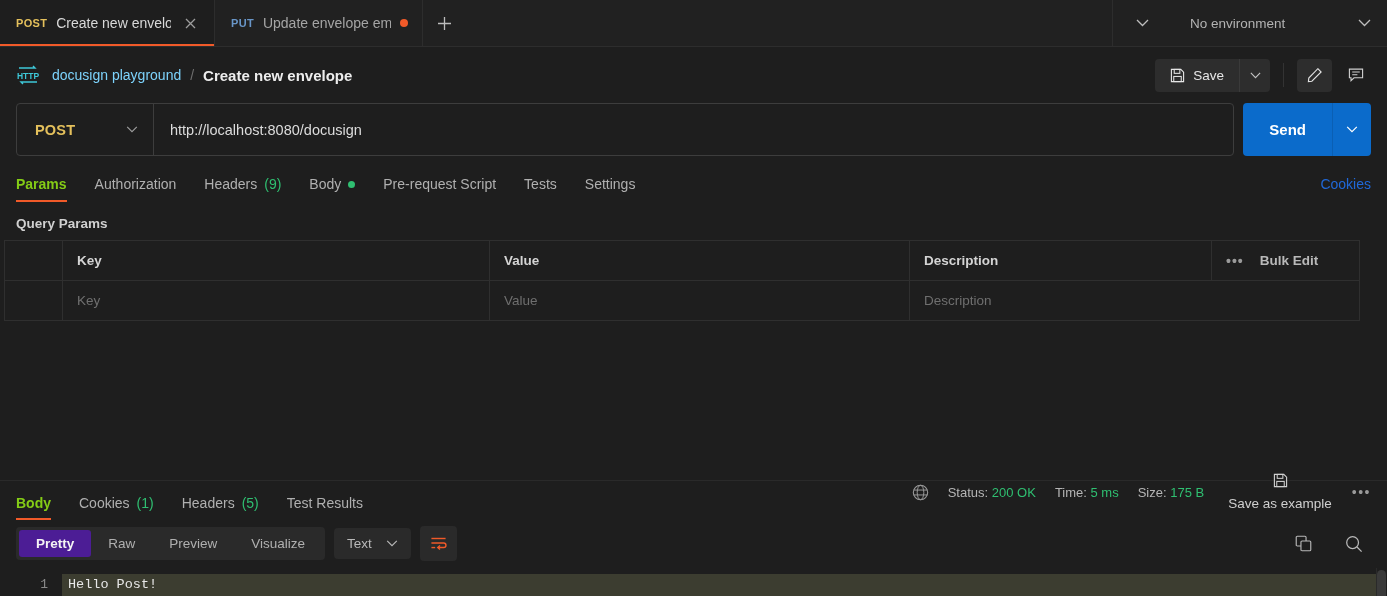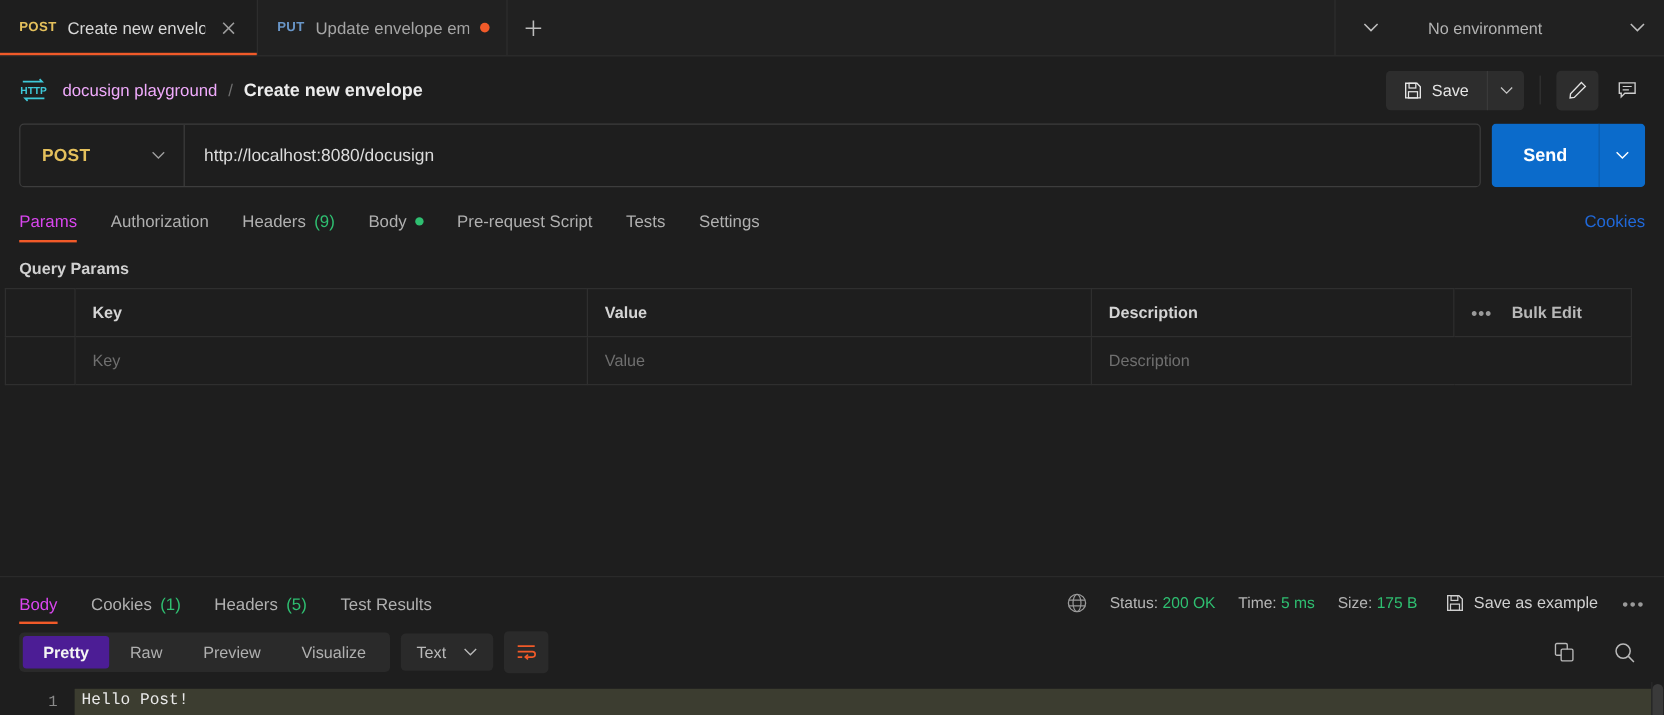--- a/index.html
+++ b/index.html
@@ -54,21 +54,21 @@
     width: 215px; display: flex; align-items: center; justify-content: space-between;
     padding: 0 16px 0 18px; color: #b3b3b3; font-size: 13.5px; cursor: pointer;
   }
 
   
   .crumbrow {
     height: 56px; min-height:56px; display: flex; align-items: center;
     padding: 0 14px 0 16px; gap: 0;
   }
   .http-icon { width: 24px; height: 22px; flex: 0 0 auto; margin-right: 12px; }
-  .crumb-parent { font-size: 14px; color: #f0abfc; cursor: pointer; }
+  .crumb-parent { font-size: 14px; color: #7dd3fc; cursor: pointer; }
   .crumb-sep { font-size: 14px; color: #6f6f6f; margin: 0 9px; }
   .crumb-current { font-size: 15px; color: #ededed; font-weight: bold; }
   .crumb-spacer { flex: 1 1 auto; }
   .btn-group { display: flex; align-items: stretch; border-radius: 4px; overflow: hidden; }
   .btn-save {
     display: flex; align-items: center; gap: 8px; background: #2d2d2d;
     padding: 0 15px; height: 33px; font-size: 13.5px; color: #e6e6e6; cursor: pointer;
     border-right: 1px solid #3a3a3a;
   }
   .btn-save-caret {
@@ -113,21 +113,21 @@
   
   .reqtabs {
     display: flex; align-items: flex-end; padding: 0 16px; gap: 0;
     height: 38px; min-height:38px; margin-top: 8px;
   }
   .rtab {
     position: relative; font-size: 14px; color: #b0b0b0; padding: 0 14px 10px 14px;
     cursor: pointer; display: flex; align-items: center; gap: 7px; white-space: nowrap;
   }
   .rtab:first-child { padding-left: 0; }
-  .rtab.active { color: #d946ef; }
+  .rtab.active { color: #84cc16; font-weight: bold; }
   .rtab.active::after {
     content: ""; position: absolute; left: 0; right: 14px; bottom: 0; height: 2px; background: #f15a29;
   }
   .cnt-green { color: #2fbf71; }
   .dot-green { width: 7px; height: 7px; border-radius: 50%; background: #2fbf71; }
   .reqtabs-spacer { flex: 1 1 auto; }
   .cookies-link { font-size: 14px; color: #2068d8; cursor: pointer; padding-bottom: 10px; }
 
   
   .qp-title { font-size: 13.5px; font-weight: bold; color: #d0d0d0; padding: 14px 16px 9px 16px; }
@@ -154,21 +154,21 @@
   .resp { display: flex; flex-direction: column; background:#1e1e1e; }
   .resptabs {
     display: flex; align-items: flex-end; padding: 0 16px; height: 40px; min-height:40px;
     border-top: 1px solid #2a2a2a;
   }
   .resptabs .rtab { padding-bottom: 9px; }
   .meta { display: flex; align-items: center; gap: 0; padding-bottom: 9px; }
   .meta-item { font-size: 13px; color: #b5b5b5; margin-left: 19px; white-space: nowrap; }
   .meta-val { color: #2fbf71; }
   .globe { margin-left: 0; display: flex; align-items: center; color: #9a9a9a; }
-  .save-ex { display: flex; align-items: center; gap: 8px; margin-left: 24px; color: #cfcfcf; font-size: 13.5px; cursor: pointer; }
+  .save-ex { display: flex; align-items: center; gap: 8px; margin-left: 24px; color: #cfcfcf; font-size: 13.5px; cursor: pointer; flex-direction: column; }
   .meta-dots { margin-left: 20px; color: #9a9a9a; font-size: 14px; letter-spacing: 1.5px; cursor: pointer; }
 
   
   .viewbar { display: flex; align-items: center; padding: 6px 16px 7px 16px; gap: 9px; }
   .segmented { display: flex; align-items: center; background: #2a2a2a; border-radius: 4px; padding: 3px; }
   .seg {
     font-size: 13.5px; color: #b0b0b0; padding: 6px 17px; border-radius: 3px; cursor: pointer;
   }
   .seg.active { background: #4c1d95; color: #f4f4f4; font-weight: bold; }
   .typesel {

